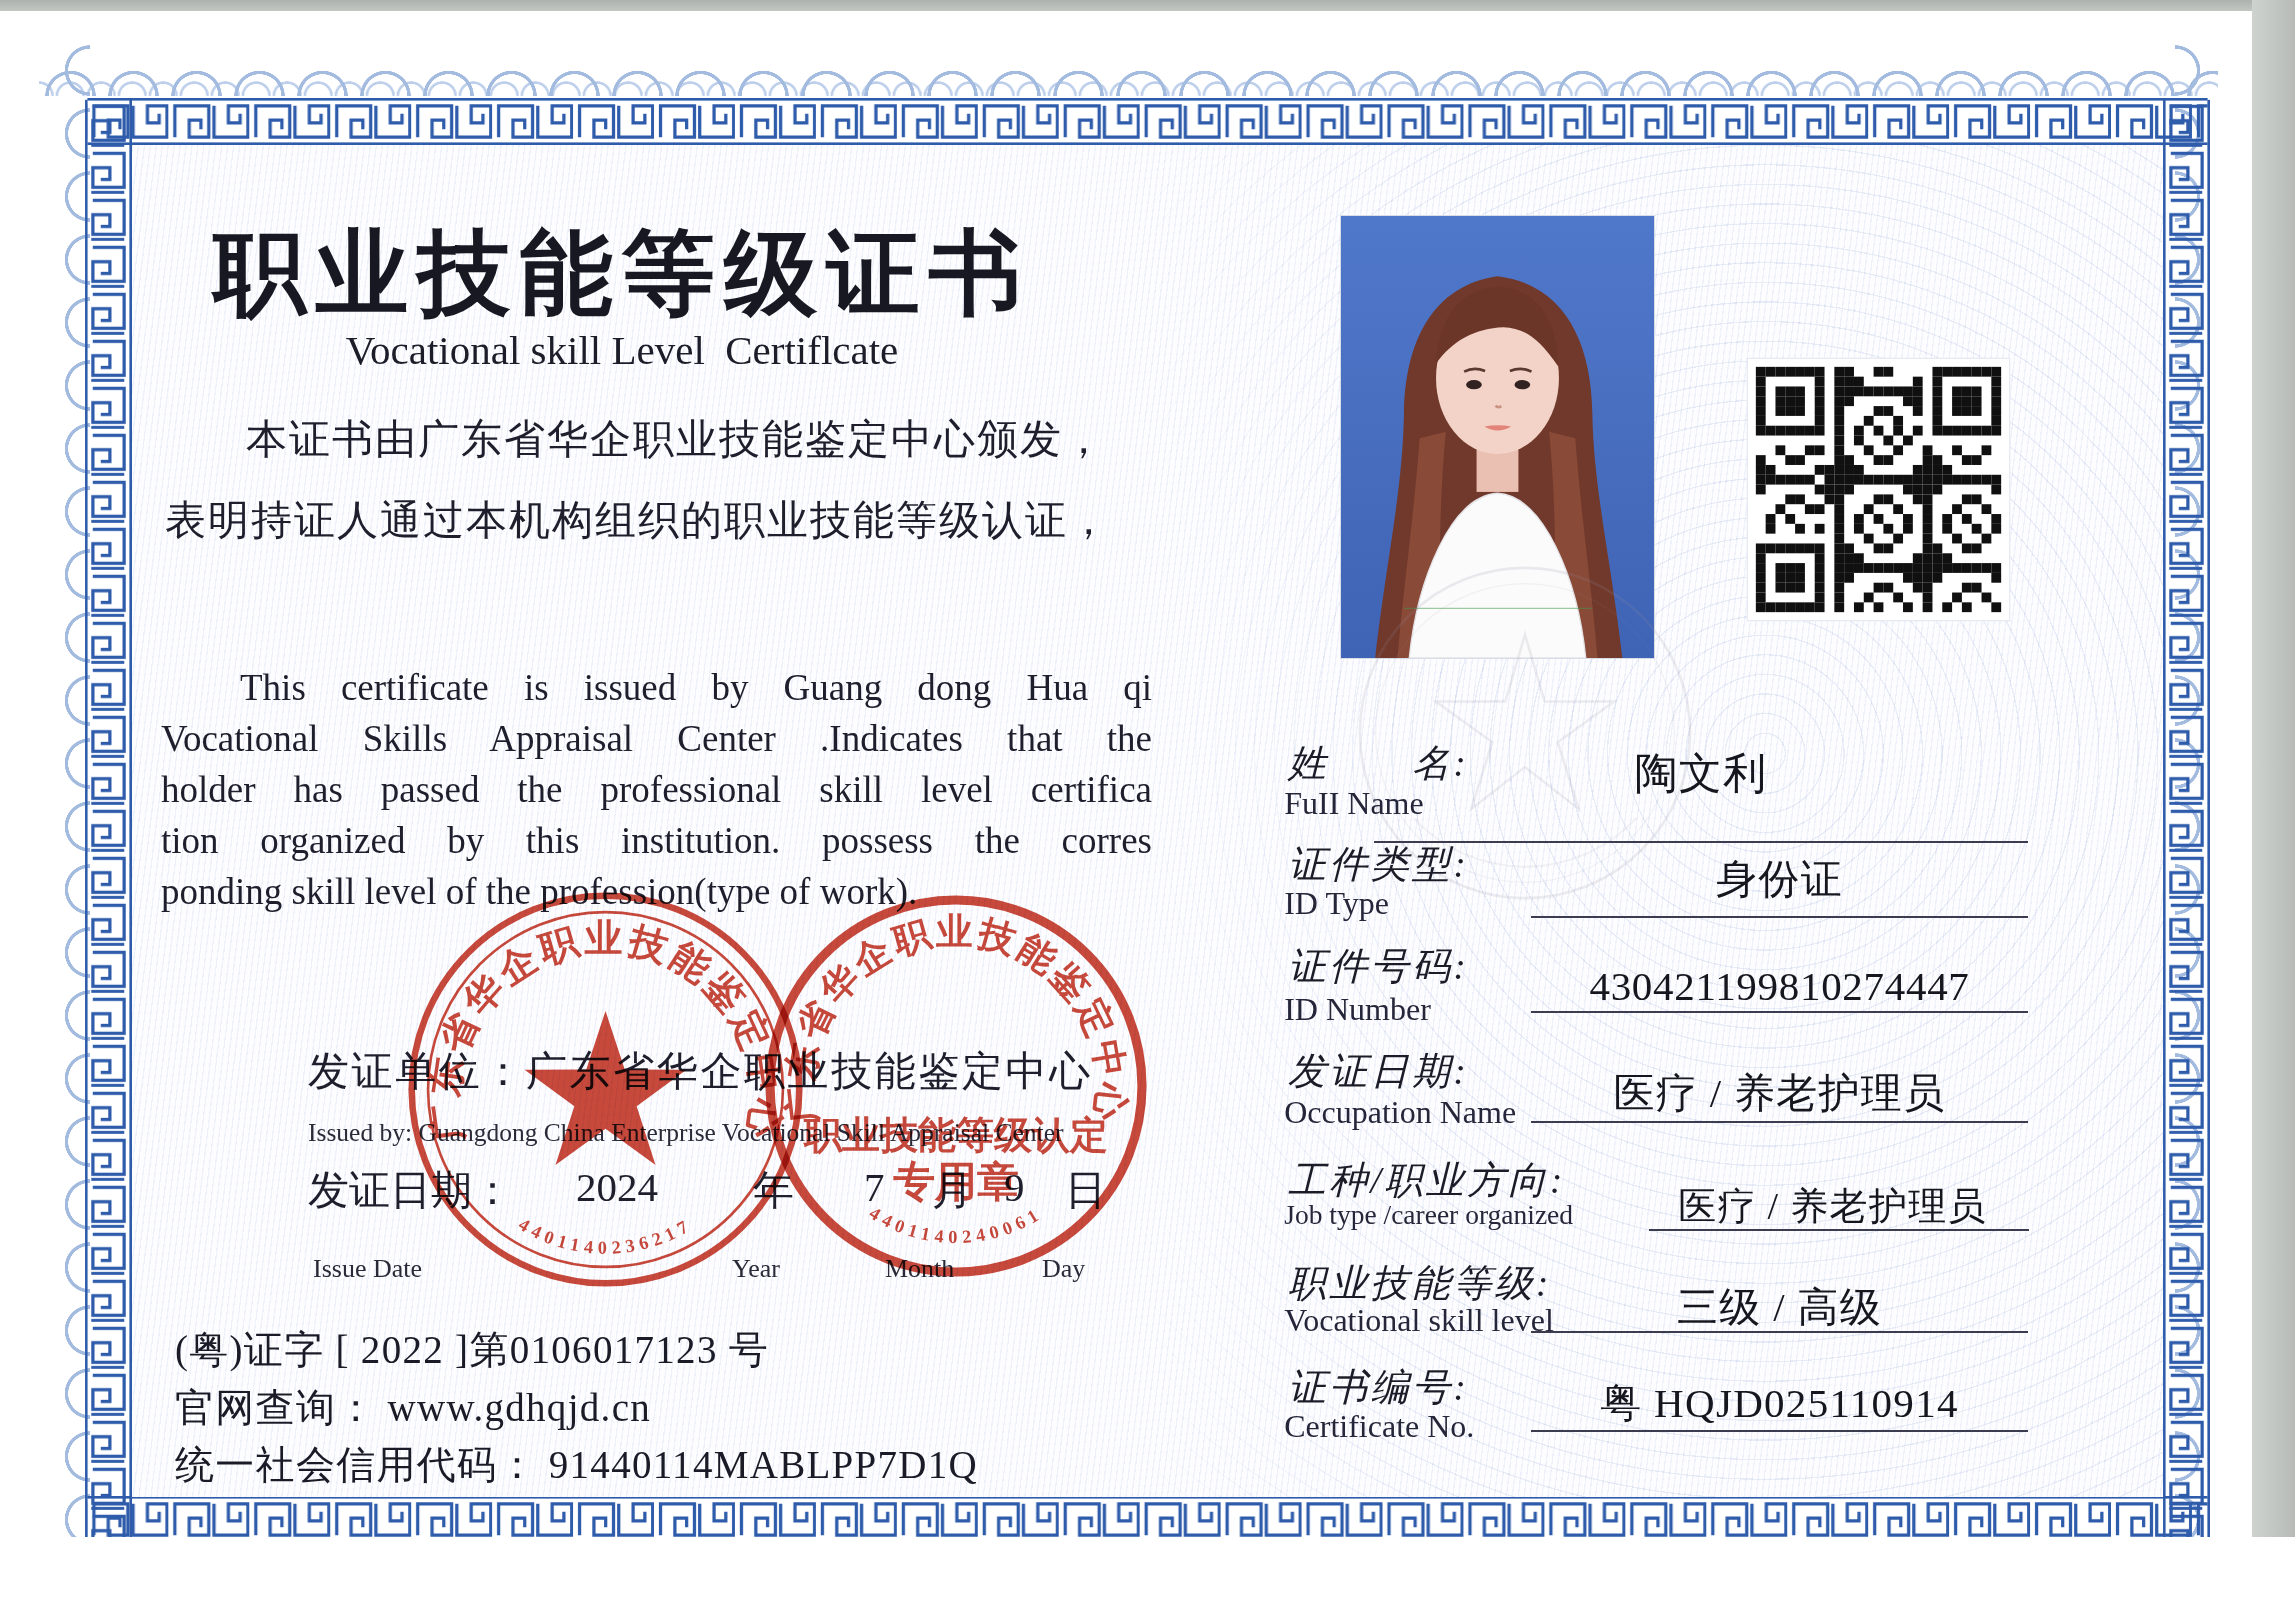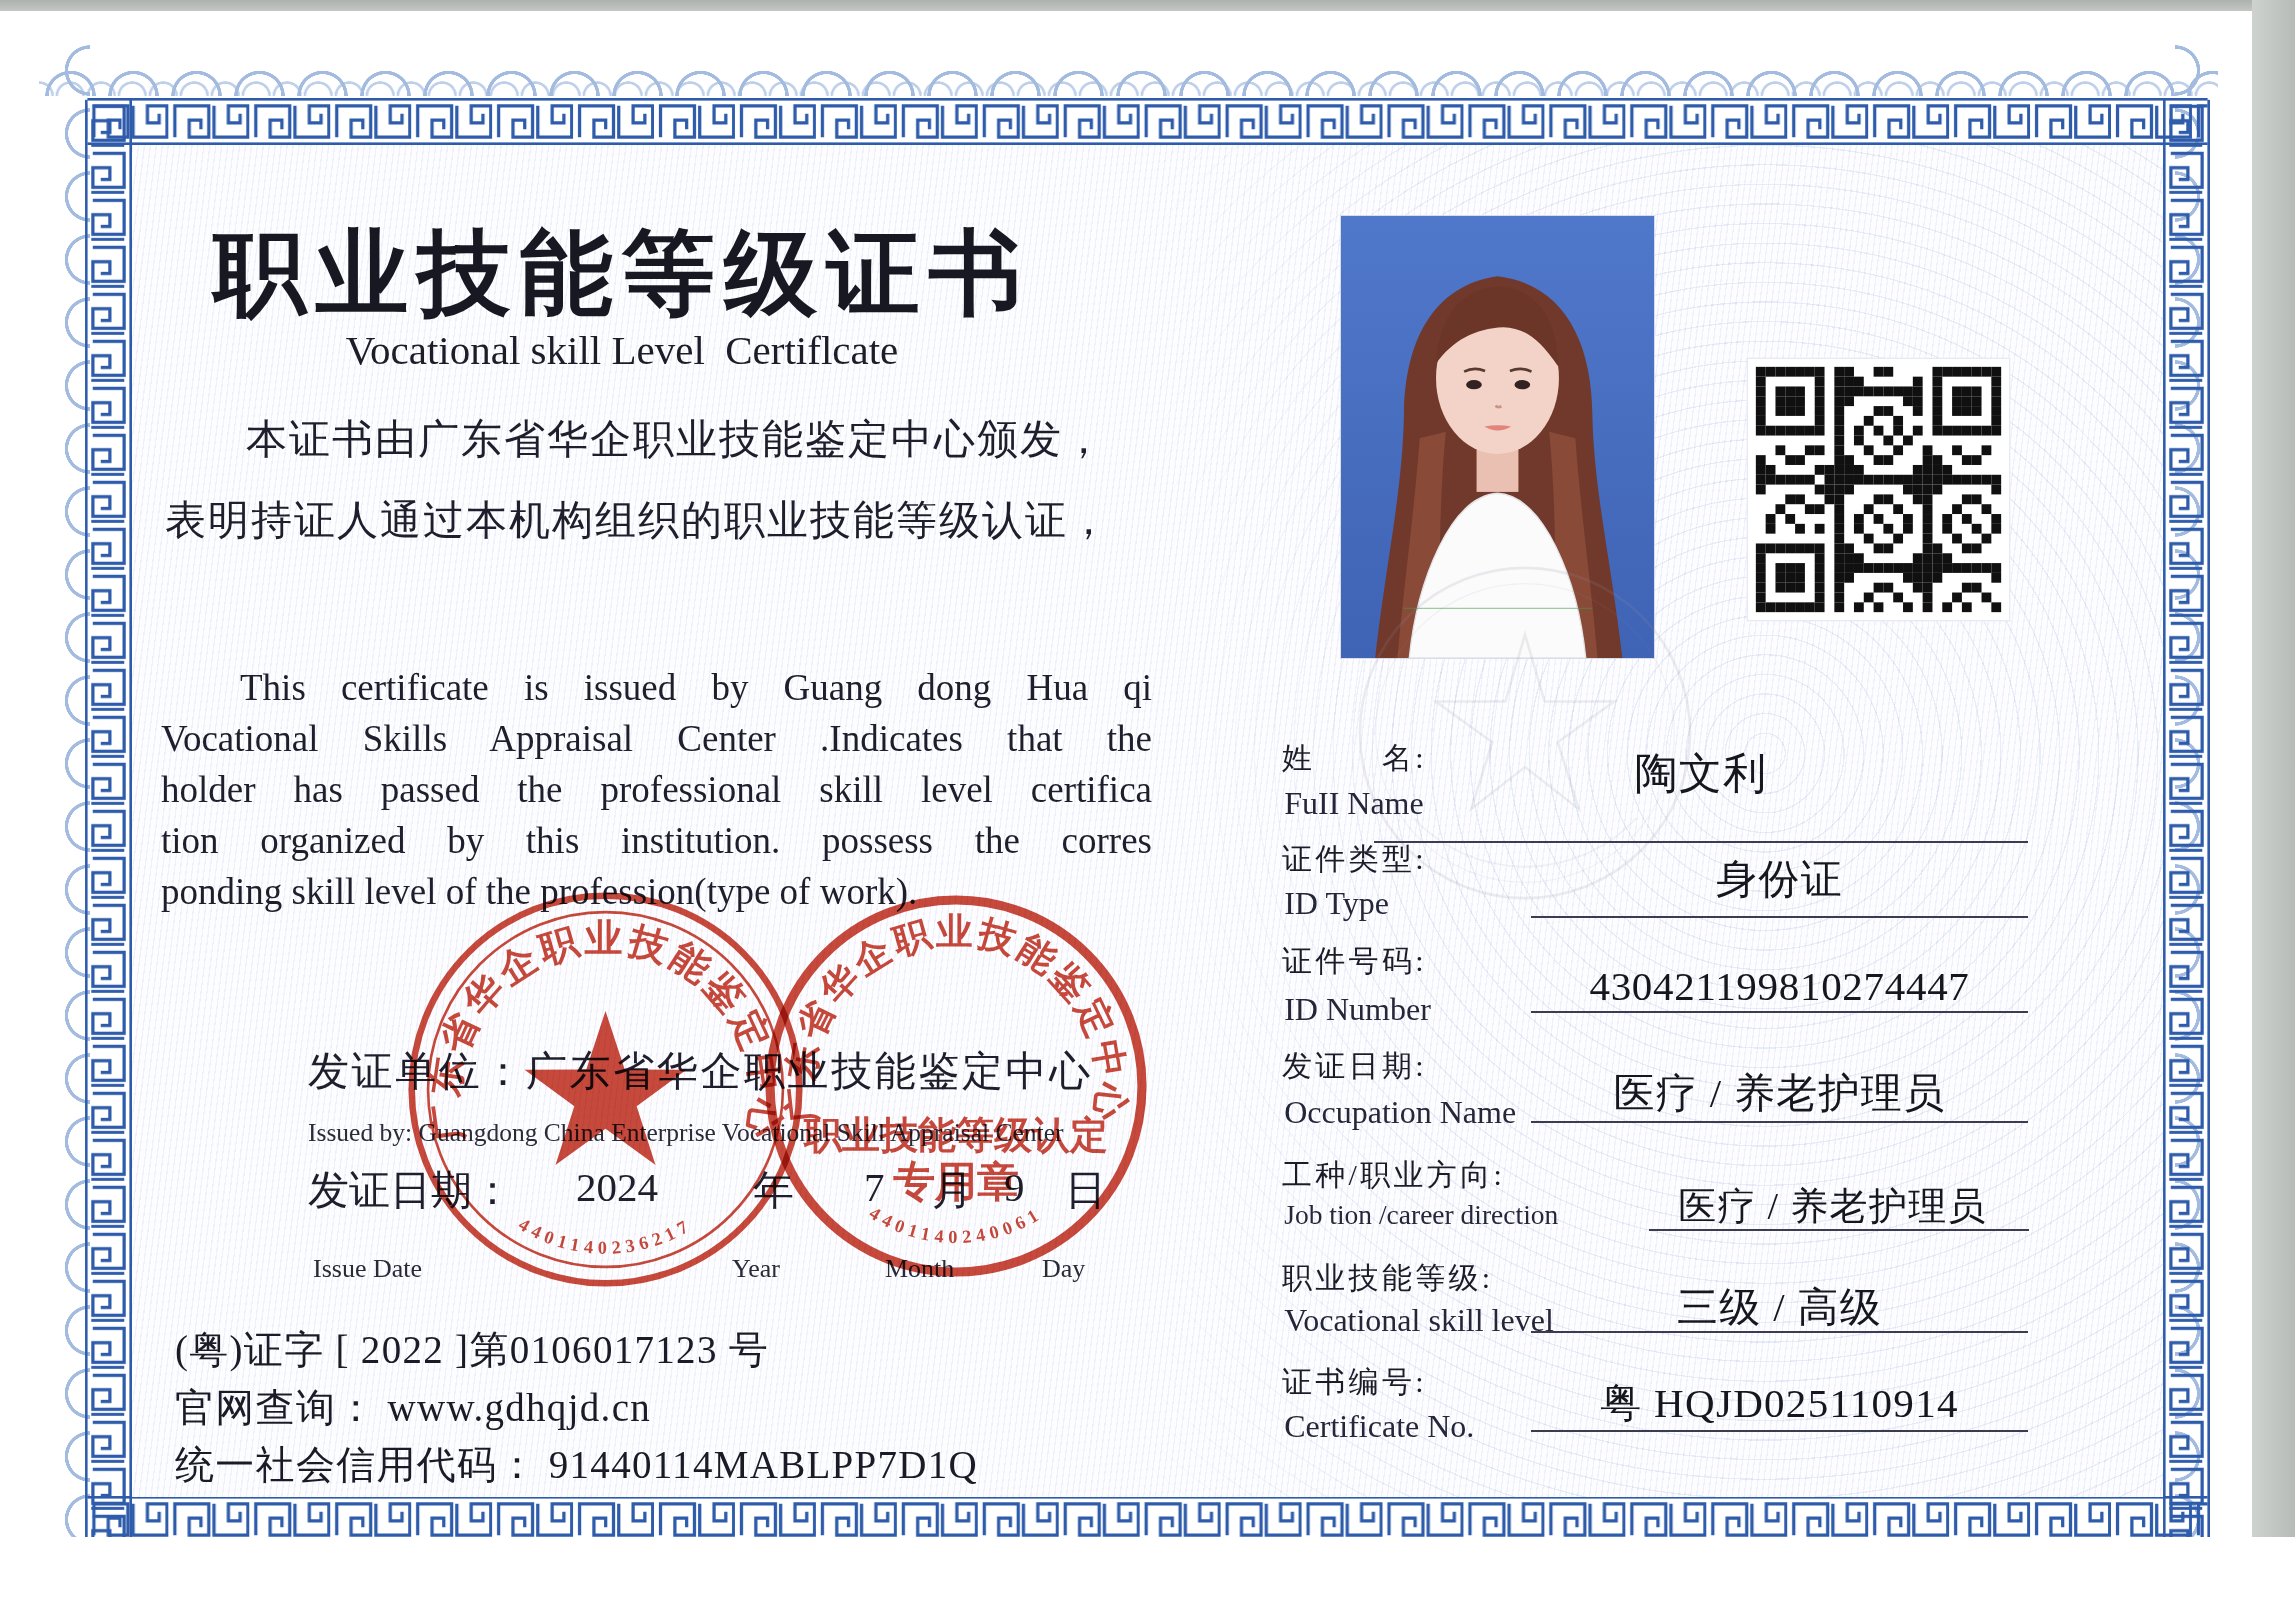--- a/index.html
+++ b/index.html
@@ -79,21 +79,21 @@
   .ghost{left:1335px;top:543px;width:380px;height:380px;opacity:.55;}
 
   
   .stamp{position:absolute;mix-blend-mode:multiply;opacity:.92;}
   .stamp circle{fill:none;stroke:#c5392b;}
   .stamp polygon{fill:#c5392b;}
   .stamp text{fill:#c5392b;font-weight:700;font-family:"Liberation Serif","DejaVu Serif",serif;}
 
   
   .field-row{position:absolute;left:1279px;width:883px;height:111px;}
-  .f-label-cn{position:absolute;left:3px;top:0;font-size:30px;letter-spacing:3.3px;color:#1c1c28;}
+  .f-label-cn{position:absolute;left:9px;top:0;font-size:38px;letter-spacing:3.3px;color:#1c1c28;font-style:italic;}
   .f-label-en{position:absolute;font-size:32px;color:#26263a;}
   .f-underline{position:absolute;height:0;border-bottom:2px solid #3c3c50;}
   .f-value{position:absolute;text-align:center;font-size:41px;color:#16161f;letter-spacing:1.3px;}
 </style>
 </head>
 <body>
 
 <div id="page">
 
   <div class="scan-strip-top"></div>
@@ -588,21 +588,21 @@
 
   <div class="field-row" style="top:1046px;">
     <div class="f-label-cn">发证日期:</div>
     <div class="f-label-en" style="left:5.2px;top:48px;">Occupation Name</div>
     <div class="f-underline" style="left:252px;top:75px;width:497px;"></div>
     <div class="f-value" style="left:252px;top:19.6px;width:497px;">医疗 / 养老护理员</div>
   </div>
 
   <div class="field-row" style="top:1155px;">
     <div class="f-label-cn">工种/职业方向:</div>
-    <div class="f-label-en" style="left:5.2px;top:44px;font-size:27.5px;">Job tion /career direction</div>
+    <div class="f-label-en" style="left:5.2px;top:44px;font-size:27.5px;">Job type /career organized</div>
     <div class="f-underline" style="left:370px;top:74px;width:380px;"></div>
     <div class="f-value" style="left:357px;top:26px;width:393px;font-size:38px;">医疗 / 养老护理员</div>
   </div>
 
   <div class="field-row" style="top:1258px;">
     <div class="f-label-cn">职业技能等级:</div>
     <div class="f-label-en" style="left:5.2px;top:44px;">Vocational skill level</div>
     <div class="f-underline" style="left:252px;top:73px;width:497px;"></div>
     <div class="f-value" style="left:252px;top:21.6px;width:497px;">三级 / 高级</div>
   </div>

